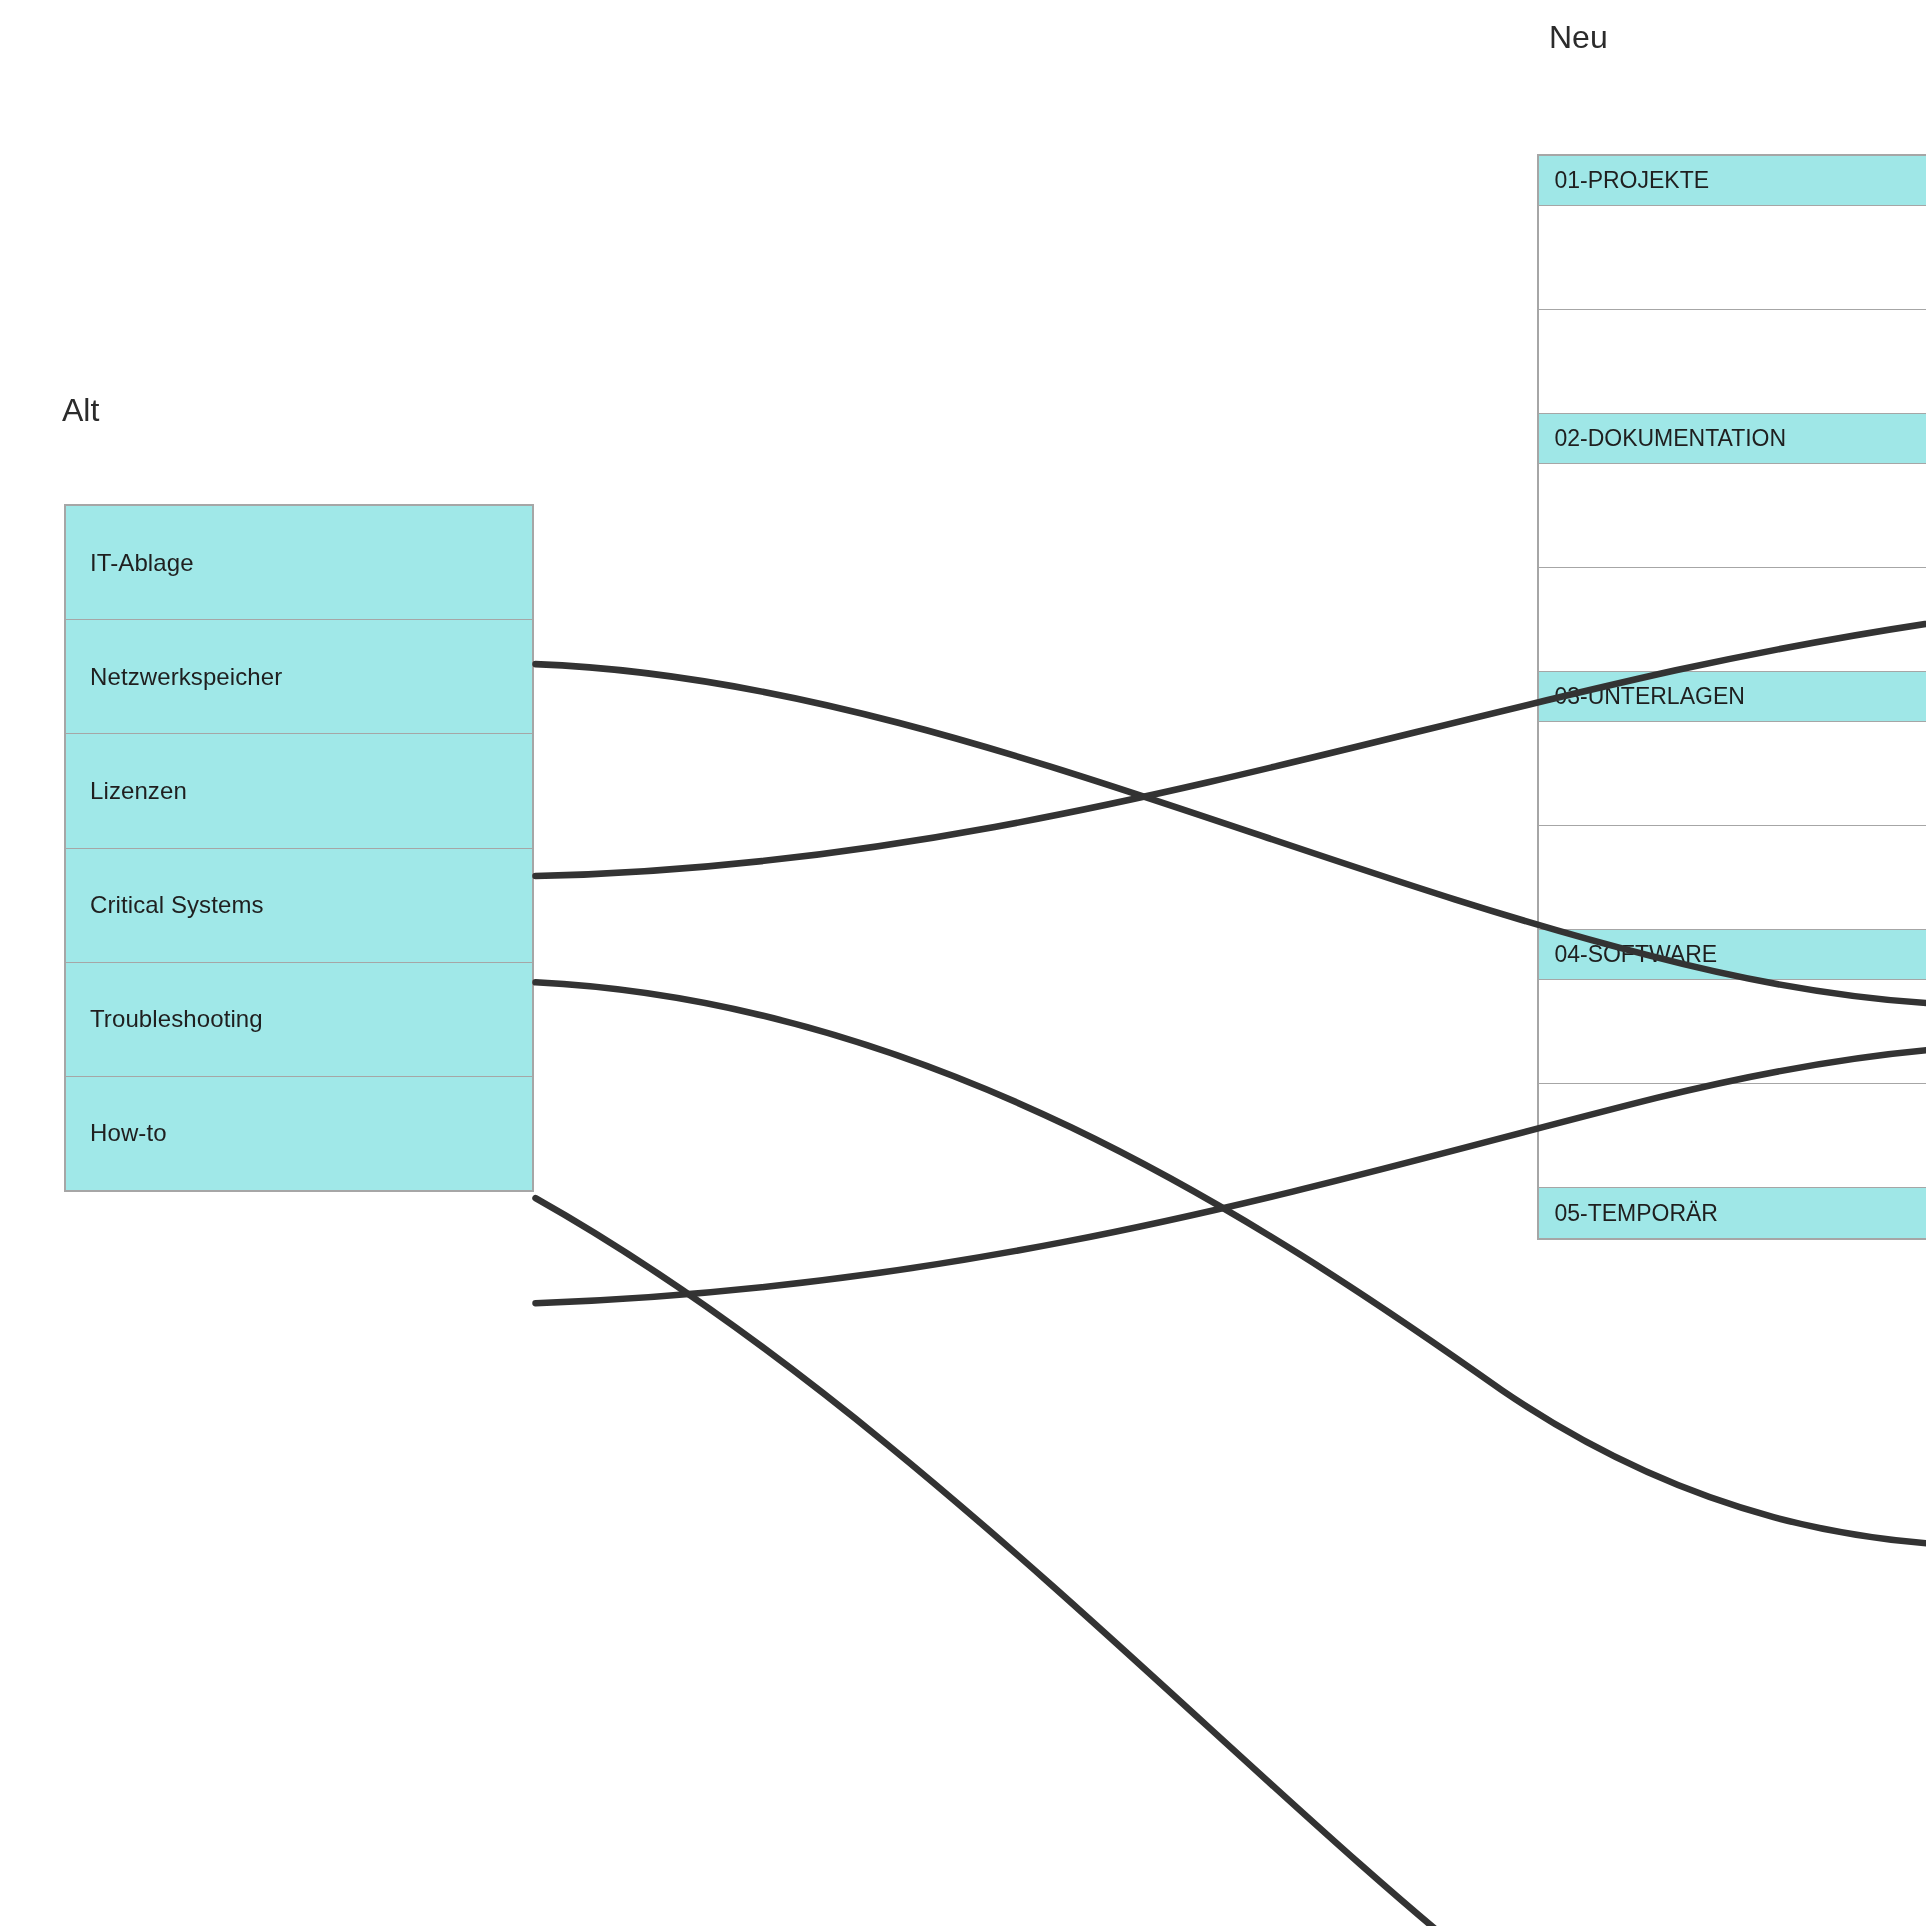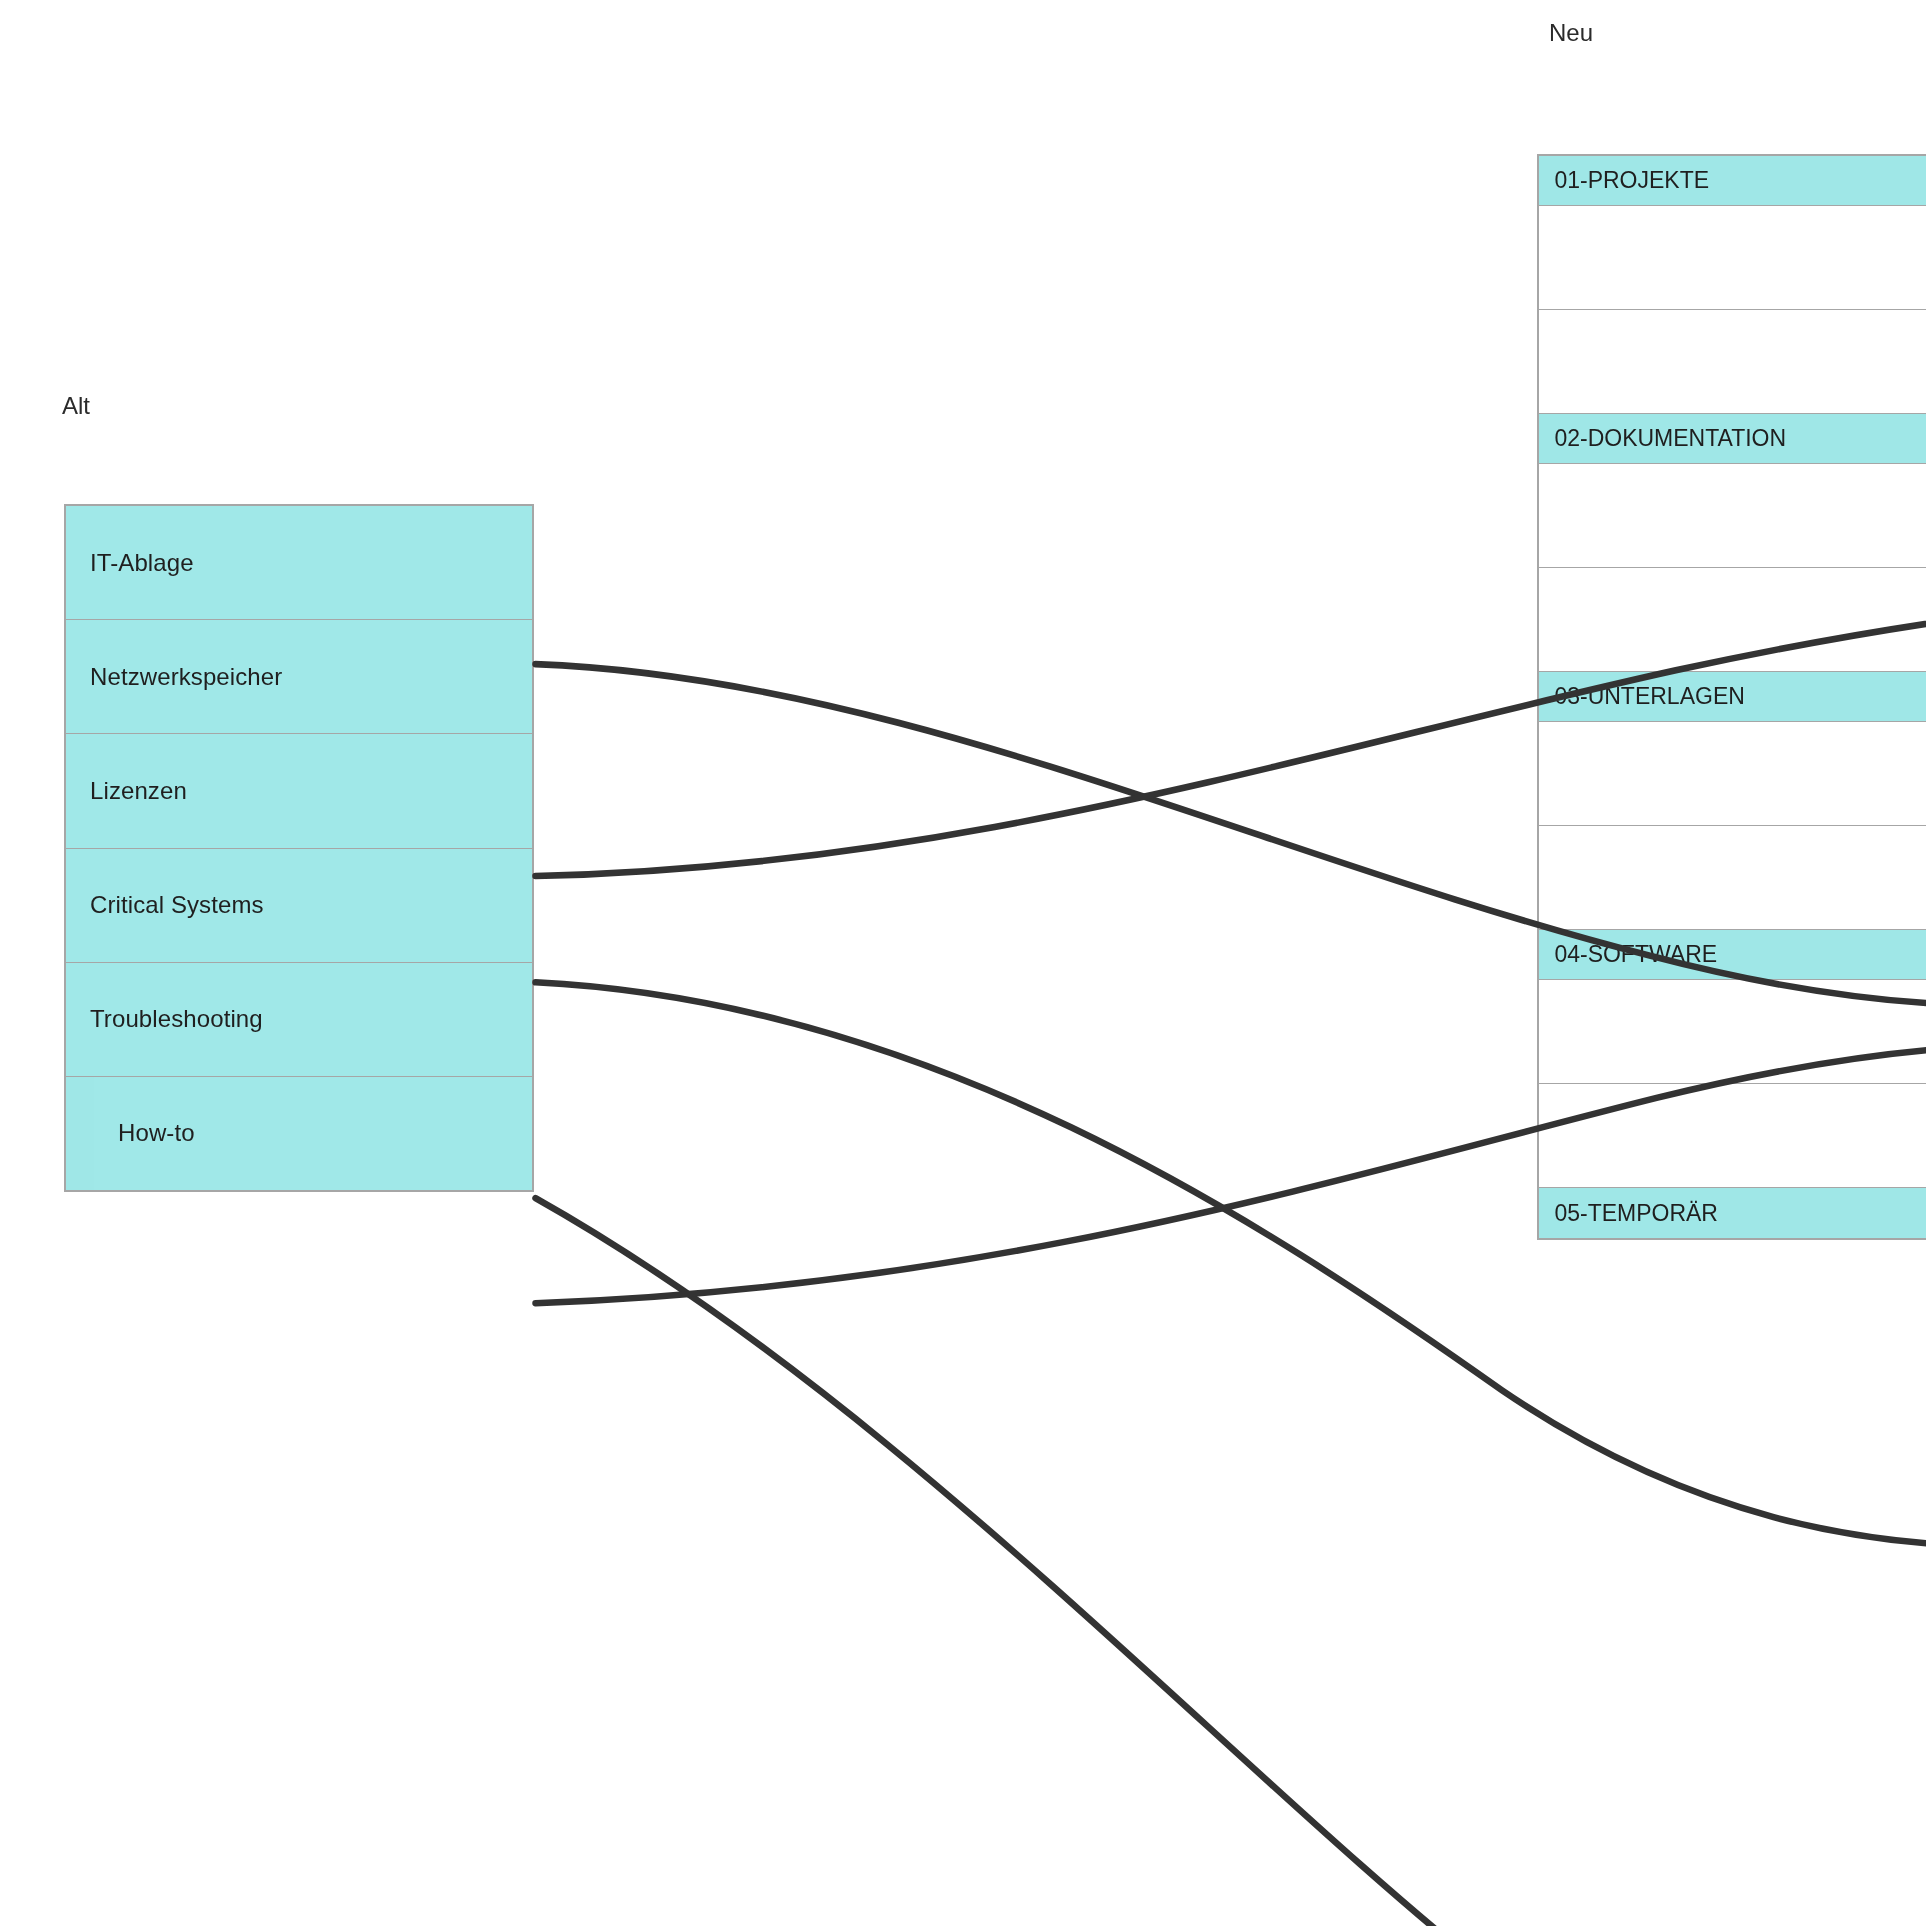--- a/index.html
+++ b/index.html
@@ -13,21 +13,21 @@
     position:relative;
     width:2815px;
     height:2583px;
     background:#ffffff;
     overflow:hidden;
   }
 
   
   .side-title{
     position:absolute;
-    font-size:24px;
+    font-size:32px;
     line-height:1;
     color:#2b2b2b;
     font-weight:400;
     white-space:nowrap;
   }
   #title-alt{ left:62px; top:381px;margin-top:13px; }
   #title-neu{ left:1549px; top:21px; }
 
   
   #alt-box{
@@ -47,21 +47,21 @@
     box-sizing:border-box;
     border-bottom:1.5px solid #a6a6a6;
     background:#a0e8e8;
     display:flex;
     align-items:center;
     padding-left:24px;
     font-size:24px;
     color:#1f1f1f;
     letter-spacing:0.1px;
   }
-  .alt-row:last-child{ border-bottom:none;margin-left:28px; }
+  .alt-row:last-child{ border-bottom:none; }
 
   
   #neu-table{
     position:absolute;
     left:1537px;
     top:154px;
     width:1201px;
     box-sizing:border-box;
     border:2.3px solid #a6a6a6;
     border-top:2.3px solid #a6a6a6;

